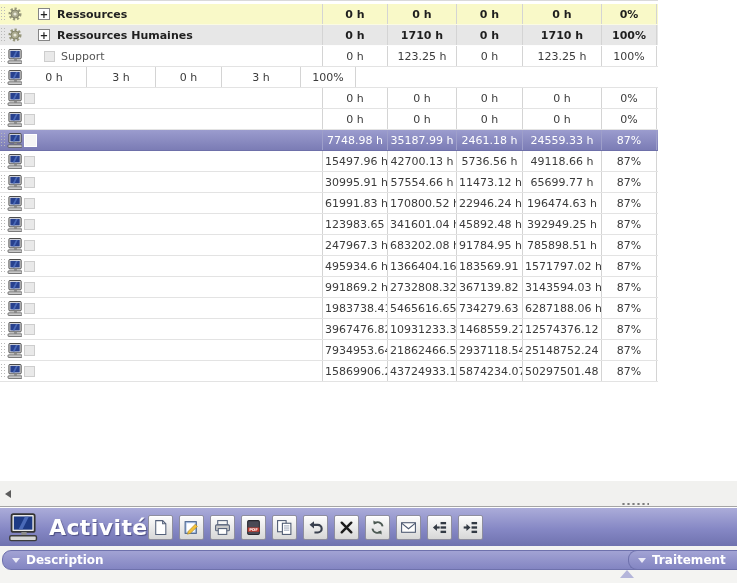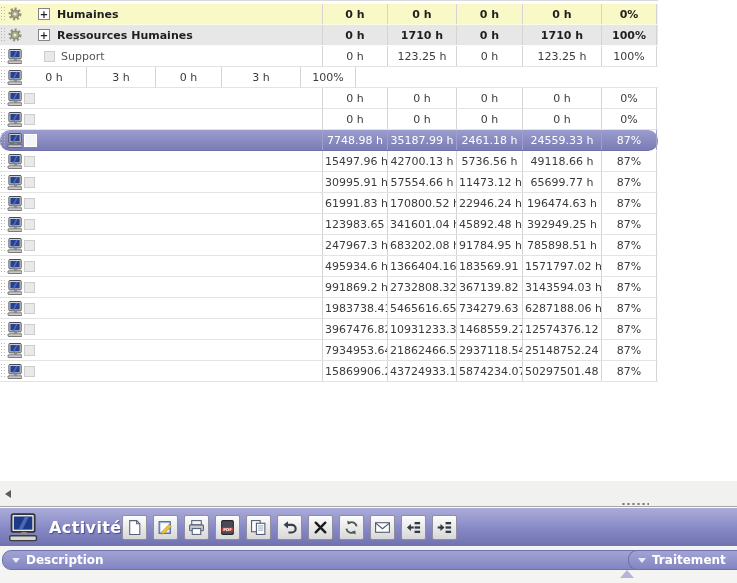--- a/index.html
+++ b/index.html
@@ -4,21 +4,21 @@
 <style>
   * { margin:0; padding:0; box-sizing:border-box; }
   html,body { width:737px; height:583px; overflow:hidden; background:#fff;
     font-family:"DejaVu Sans","Liberation Sans",sans-serif; font-size:11px; position:relative; }
 
   
   #activity-table { position:absolute; left:0; top:0; width:658px; padding-top:3px; border-top:1px solid #d9d9d9; }
   .row { display:flex; height:21px; align-items:center; background:#fff; border-bottom:1px solid #e3e3e3; }
   .row.bg-yellow { background:#f9f9c8; border-bottom-color:#fbfbe2; }
   .row.bg-gray   { background:#e7e7e7; border-bottom-color:#fdfdfd; }
-  .row.selected  { background:linear-gradient(#9b9cce,#7b7cb5); border-bottom-color:#6e70a9;border-radius:10px; }
+  .row.selected  { background:linear-gradient(#9b9cce,#7b7cb5); border-bottom-color:#6e70a9; }
   .cell { height:100%; display:flex; align-items:center; overflow:hidden; white-space:nowrap; }
   .icon-cell { width:22px; position:relative; padding-left:7px; }
   .drag-dots { position:absolute; left:0; top:2px; bottom:2px; width:6px;
     background-image:radial-gradient(#b9b9b9 0.9px, transparent 1px); background-size:3px 3px; }
   .name-cell { width:301px; border-right:1px solid #d4d4d4; color:#555; }
   .num { justify-content:safe center; border-right:1px solid #d4d4d4; color:#3b3b3b; padding:0 2px; }
   .c1{width:65px} .c2{width:69px} .c3{width:66px} .c4{width:79px} .c5{width:55px}
   .t-group .name-cell, .t-group .num { font-weight:bold; color:#1f1f1f; }
   .selected .num { color:#fff; }
   .selected .cell { border-right-color:#9e9fca; }
@@ -36,21 +36,21 @@
     box-shadow:inset 0 -1px 0 #fdfdfd, inset 0 -2px 0 #a5a5a5; }
   #hstrip .arrow-left { position:absolute; left:5px; top:9px; width:0; height:0;
     border-top:4px solid transparent; border-bottom:4px solid transparent; border-right:6px solid #5c5c5c; }
   #splitter-grip { position:absolute; left:621px; top:502px; width:28px; height:5px; z-index:5;
     background-image:radial-gradient(circle,#7d7d7d 1px,transparent 1.3px); background-size:5px 4px; background-repeat:repeat-x; }
 
   
   #toolbar { position:absolute; left:0; top:508px; width:737px; height:38px;
     background:linear-gradient(#abacd9 0%, #8688c5 55%, #6f72af 100%);
     display:flex; align-items:center; padding-left:8px; }
-  #toolbar-title { font-size:16px; font-weight:bold; color:#fff; letter-spacing:.4px;
+  #toolbar-title { font-size:22px; font-weight:bold; color:#fff; letter-spacing:.4px;
     text-shadow:1px 1px 1px rgba(35,35,80,.55); margin:0 0 0 9px; }
   #toolbar-buttons { display:flex; gap:6px; align-items:center; }
   .tool-btn { width:25px; height:25px; background:linear-gradient(#fdfdfd,#d7d7d7);
     border:1px solid #8e8e9e; border-radius:2px; display:flex; align-items:center; justify-content:center;
     box-shadow:inset 0 1px 0 #fff; }
 
   
   #bottom-pane { position:absolute; left:0; top:546px; width:737px; height:37px; background:#f4f4f2; }
   .section-bar { position:absolute; top:550px; height:20px;
     background:linear-gradient(#a2a3d4,#8385c2); border:1px solid #6e71ac; border-radius:9px;
@@ -73,21 +73,21 @@
       <svg class="row-icon gear" viewBox="0 0 16 16" width="16" height="16">
             <circle cx="8" cy="8" r="5.2" fill="none" stroke="#97977b" stroke-width="2.6" stroke-dasharray="2.2 1.7"></circle>
             <circle cx="8" cy="8" r="4" fill="#aaa98d" stroke="#77775f" stroke-width="0.8"></circle>
             <circle cx="8" cy="8" r="1.6" fill="#e9e9dc"></circle>
           </svg>
 
     </div>
     <div class="cell name-cell">
       <span class="expand-box">+</span>
 
-      <span class="row-label">Humaines</span>
+      <span class="row-label">Ressources</span>
     </div>
     <div class="cell num c1">0 h</div>
     <div class="cell num c2">0 h</div>
     <div class="cell num c3">0 h</div>
     <div class="cell num c4">0 h</div>
     <div class="cell num c5">0%</div>
   </div>
 
   <div class="row t-group bg-gray">
     <div class="cell icon-cell">

